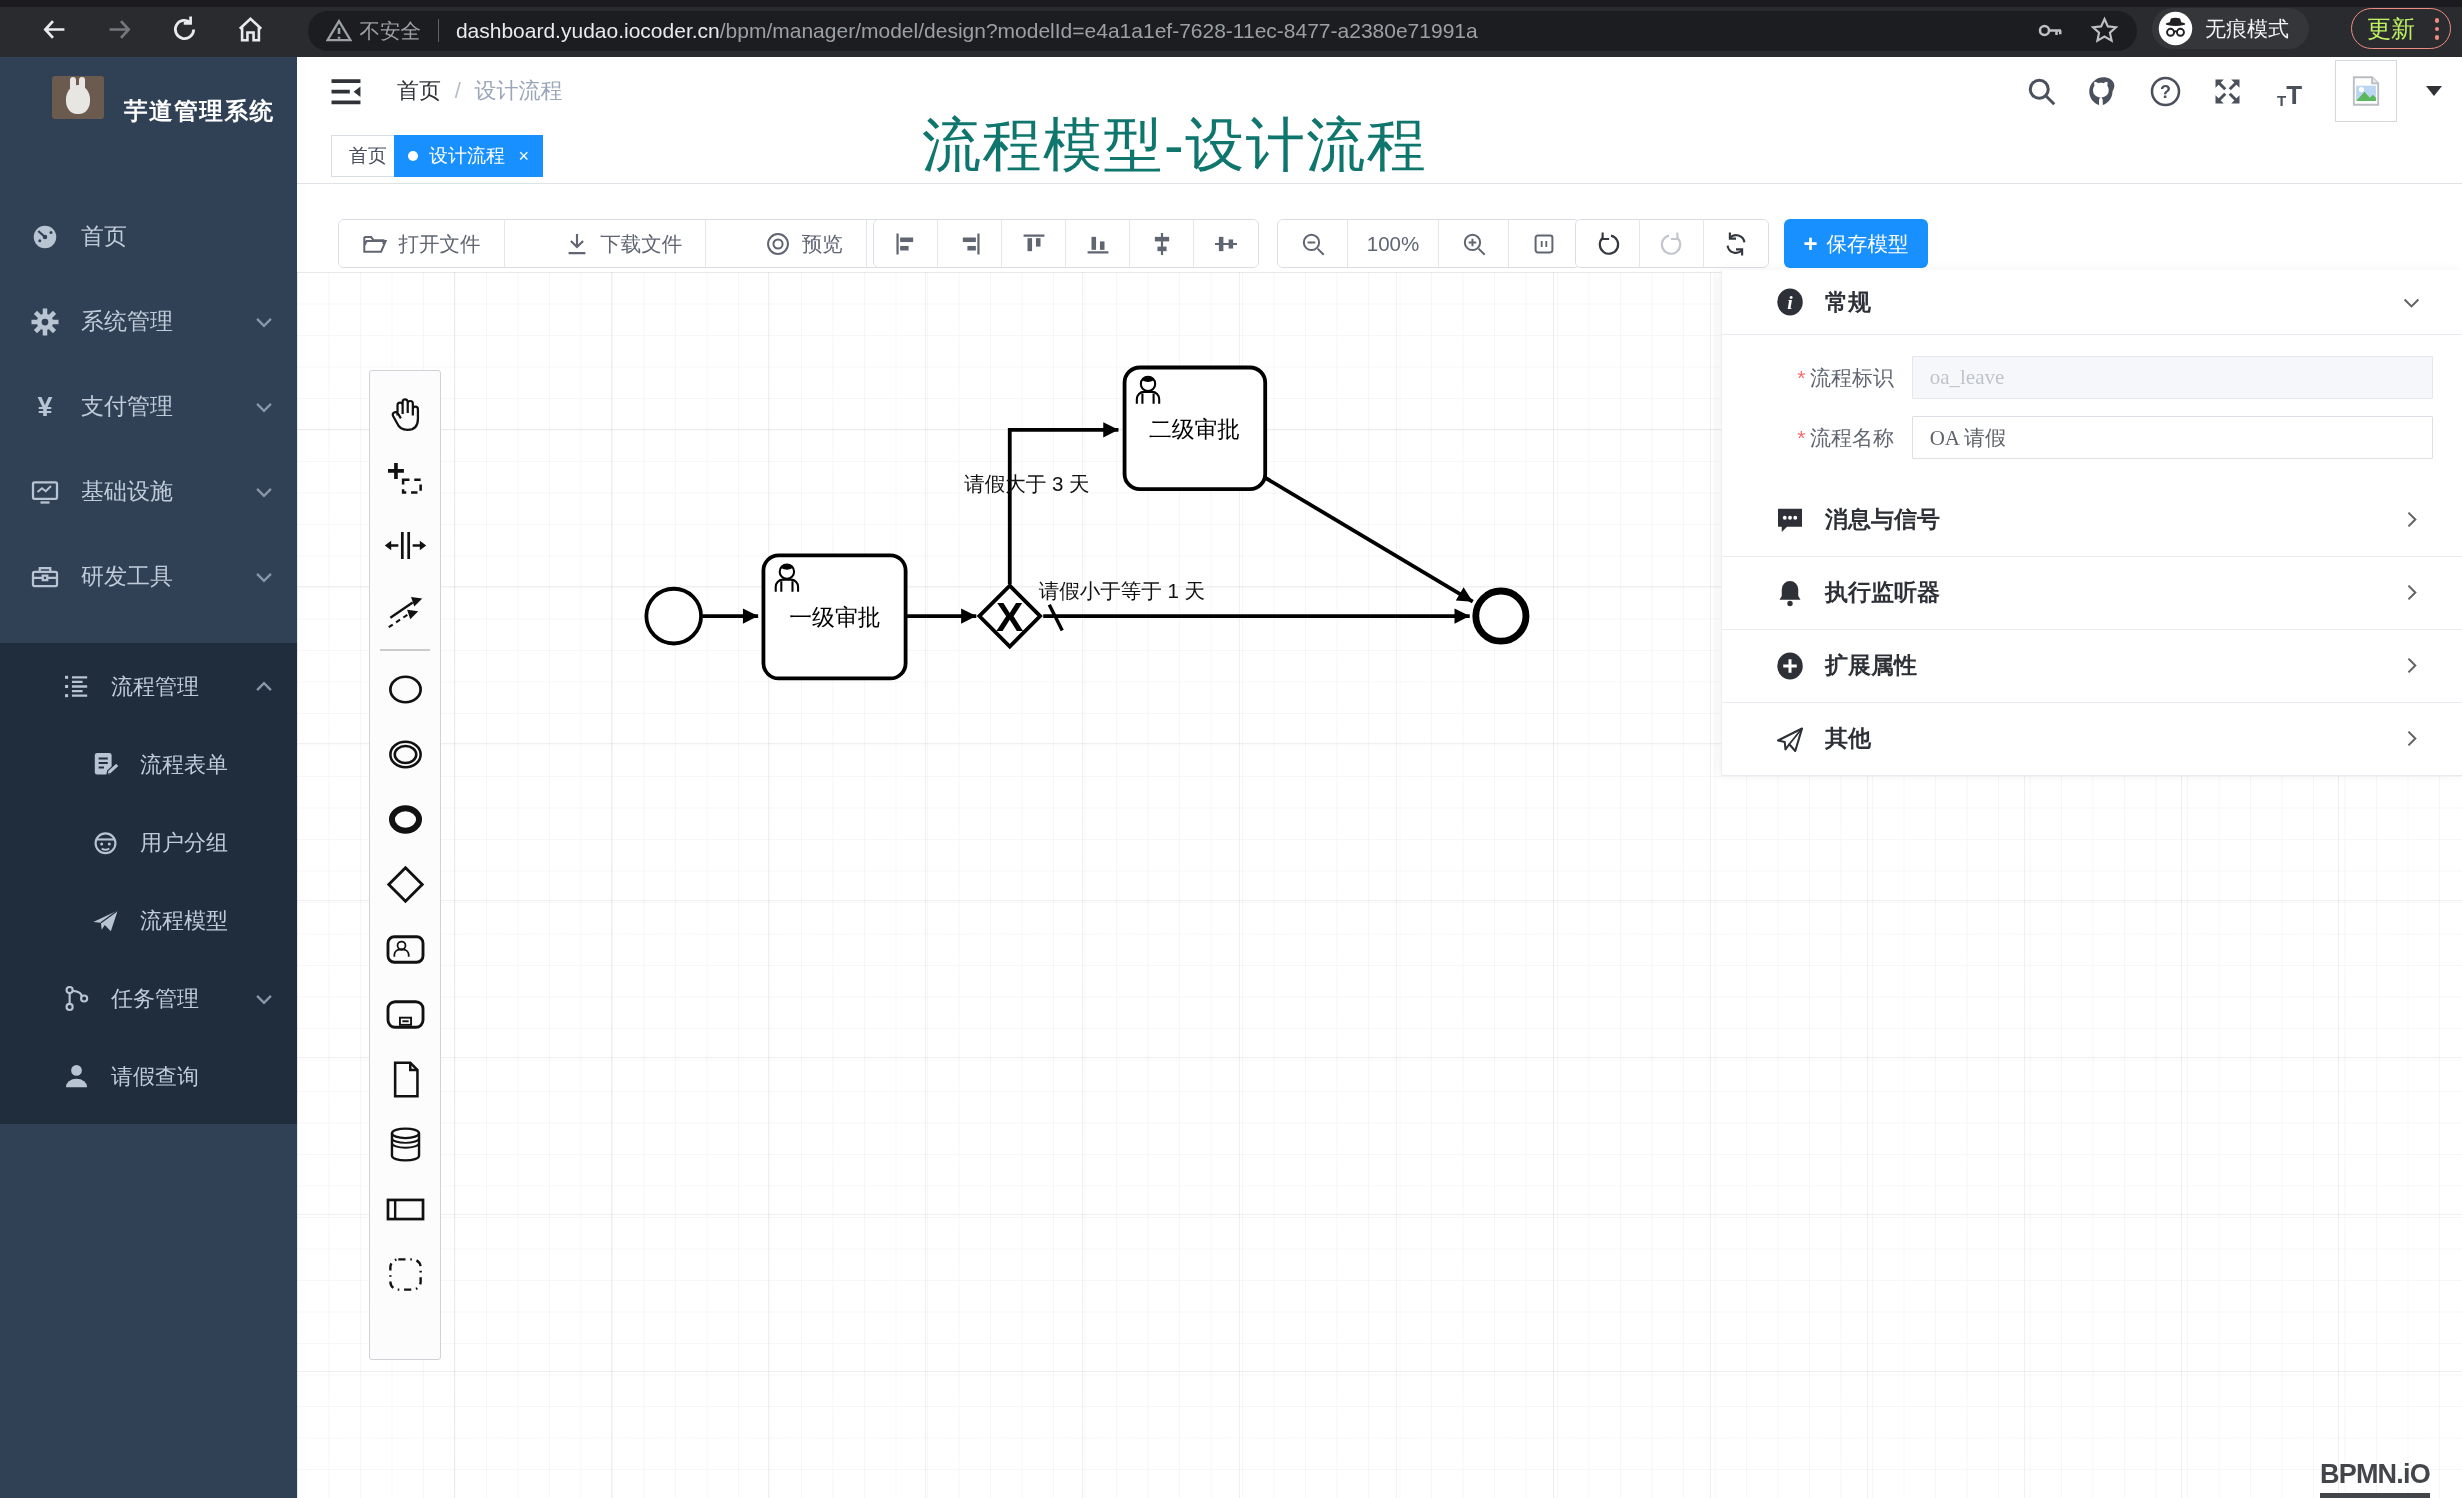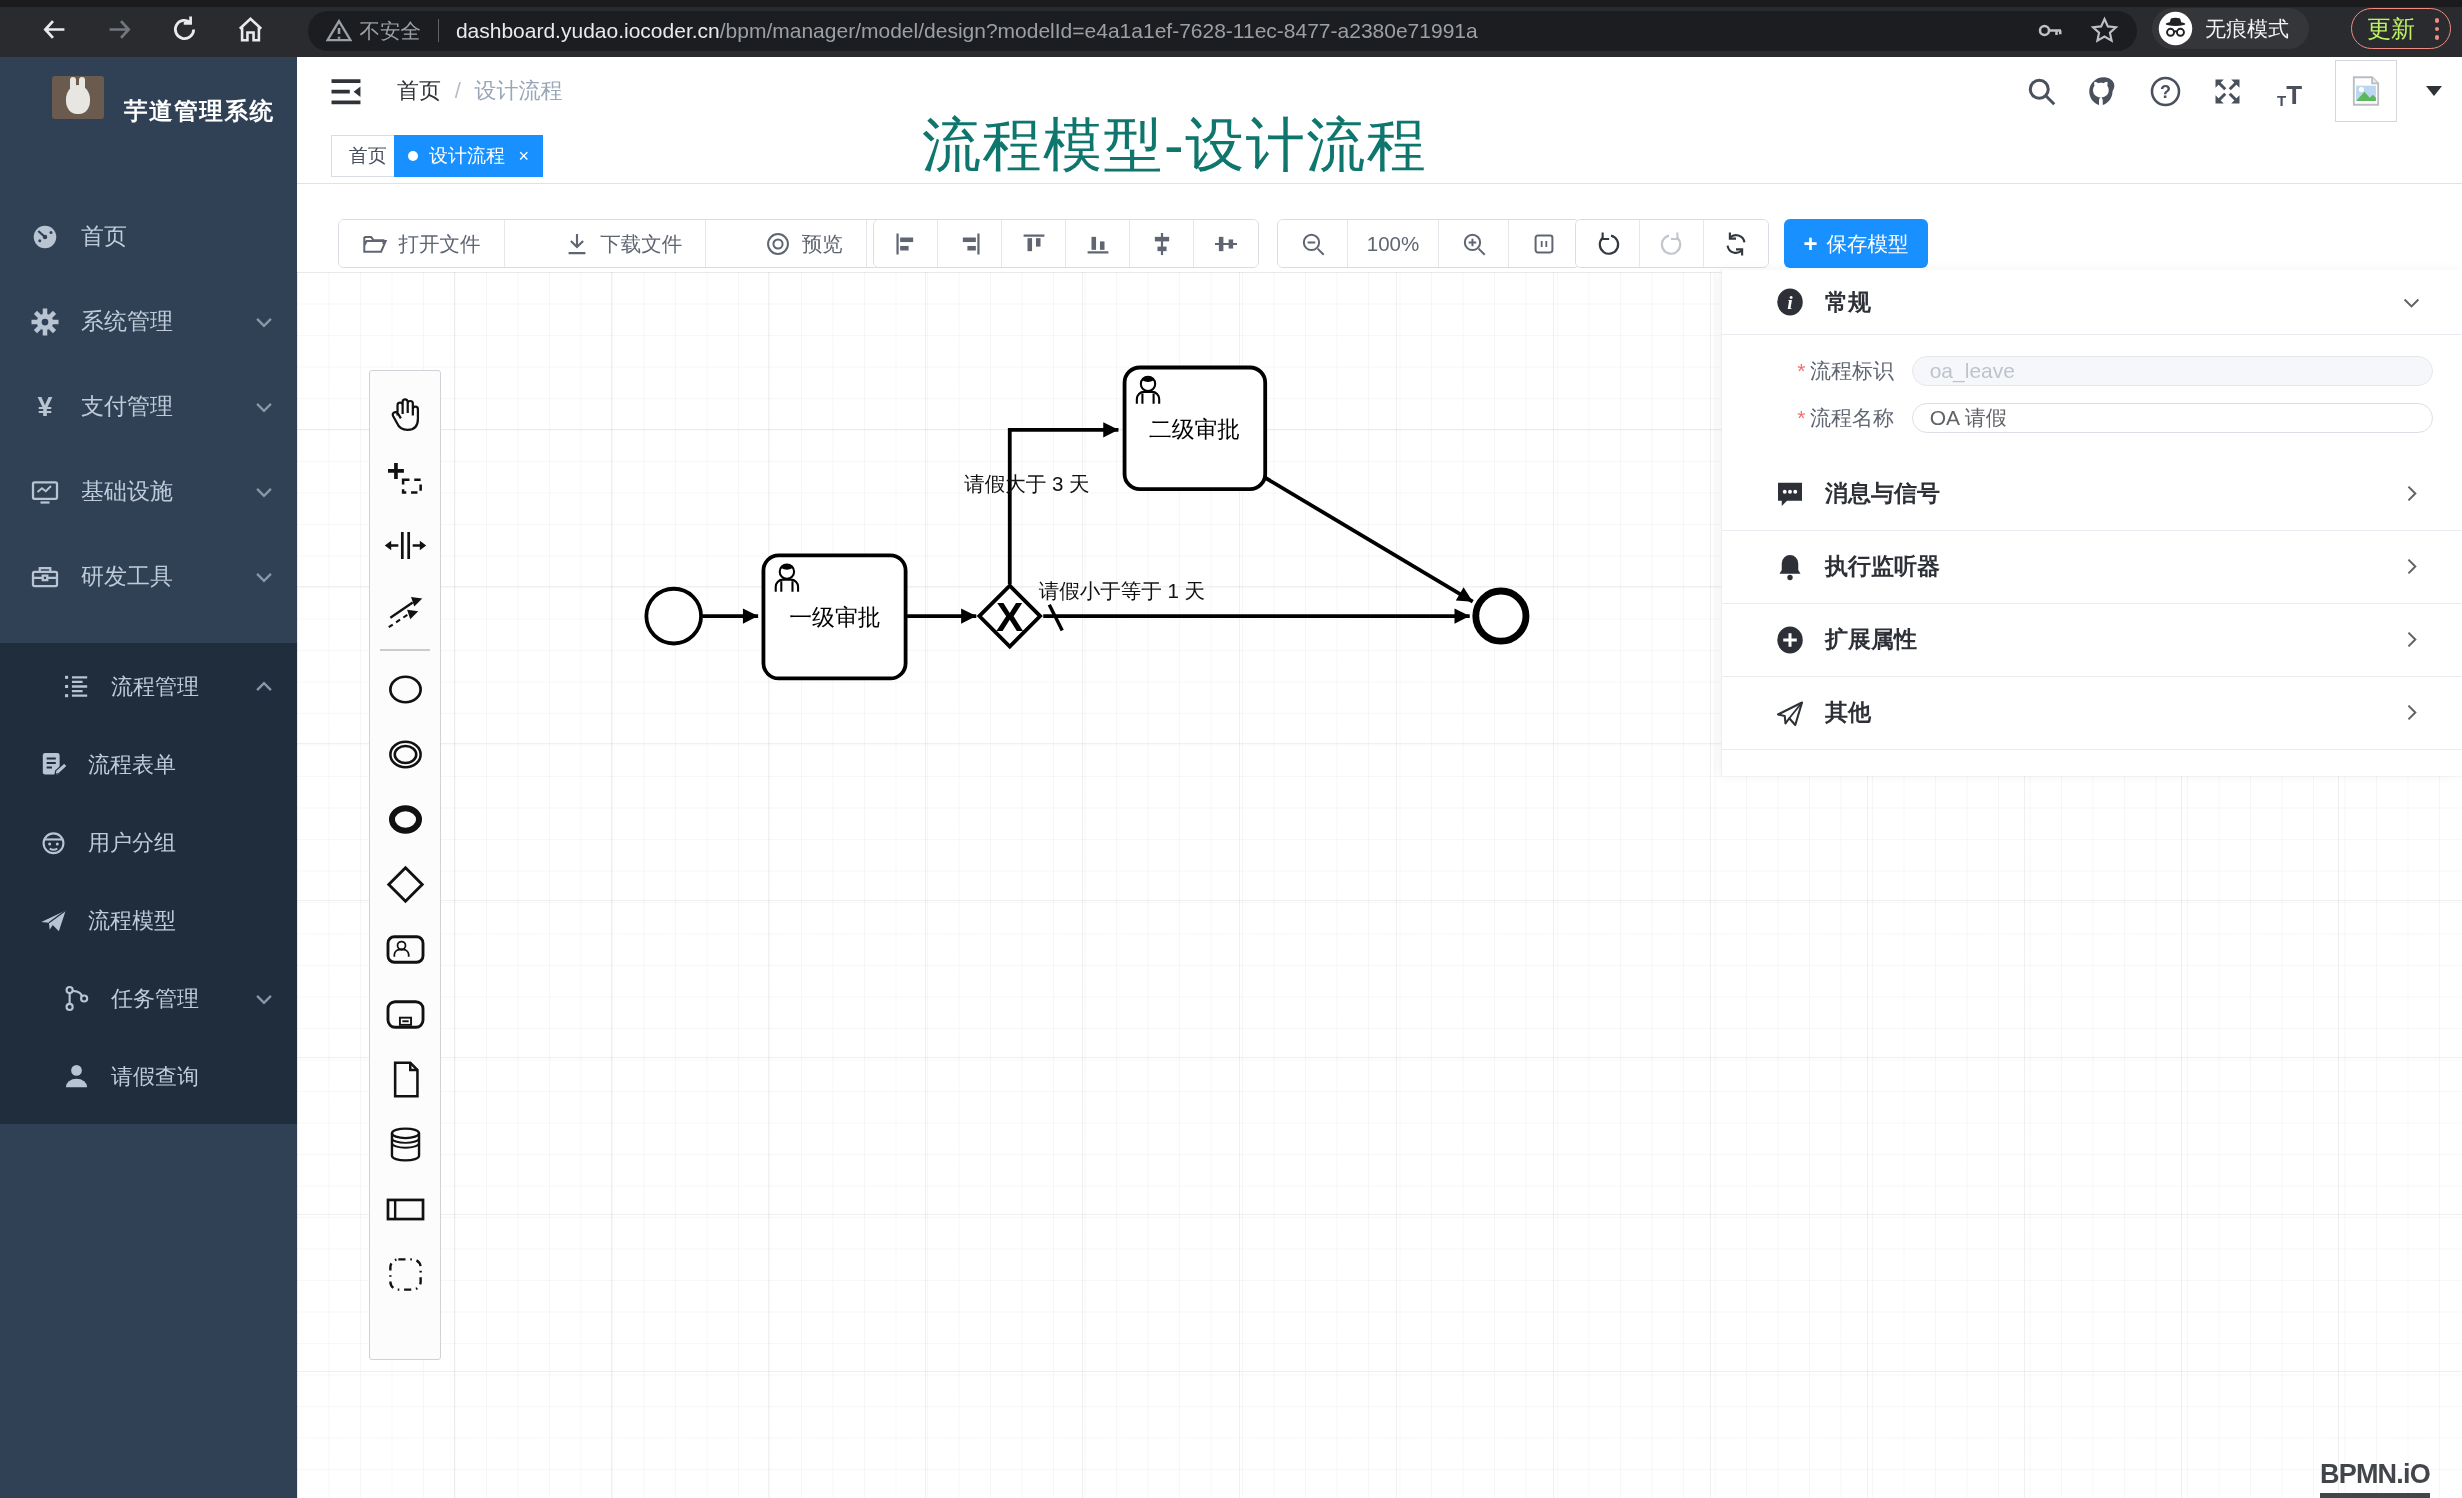--- a/index.html
+++ b/index.html
@@ -31,21 +31,21 @@
   .logo-img{width:52px;height:43px;border-radius:3px;background:#6b5b4e;position:relative;overflow:hidden;}
   .logo-img:before{content:"";position:absolute;left:13.7px;top:9px;width:24px;height:29px;background:#e8e6e3;border-radius:50% 50% 45% 45%;}
   .logo-img:after{content:"";position:absolute;left:18px;top:1.5px;width:6px;height:13.7px;background:#e8e6e3;border-radius:3px;box-shadow:9px 0 0 #e8e6e3;}
   .logo-title{color:#fff;font-size:23.6px;font-weight:bold;letter-spacing:1.5px;margin-top:28px;}
   .smenu{position:absolute;left:0;top:137px;width:297px;}
   .mitem{height:85px;display:flex;align-items:center;padding:0 23px 0 30px;color:#bfcbd9;font-size:23px;cursor:pointer;}
   .mitem .mico{width:30px;height:30px;margin-right:21px;flex:0 0 auto;}
   .mitem .chev{margin-left:auto;}
   #submenu-block{position:absolute;left:0;top:586px;width:297px;height:481px;background:#1f2d3d;padding-top:4.6px;}
   .sub1{padding-left:62px;height:78px;font-size:22px;}
-  .sub2{padding-left:39px;height:78px;font-size:22px;}
+  .sub2{padding-left:91px;height:78px;font-size:22px;}
   .sub1 .mico,.sub2 .mico{width:29px;height:29px;margin-right:20px;}
 
   
   #content{position:absolute;left:297px;top:57px;width:2166px;height:1441px;background:#fff;}
   #app-header{position:absolute;left:0;top:0;width:2166px;height:68px;background:#fff;display:flex;align-items:center;}
   .hamburger{margin-left:33px;width:32px;height:27px;}
   .crumb{display:flex;align-items:center;gap:13.7px;margin-left:35px;font-size:22px;}
   .crumb .c1{color:#2f3337;}
   .crumb .sep{color:#b7bdc6;}
   .crumb .c2{color:#9aa6b8;}
@@ -93,21 +93,21 @@
   #prop-panel{position:absolute;left:1424px;top:213px;width:742px;height:506px;background:#fff;border-left:1.5px solid #eceef2;box-shadow:-3px 0 10.6px rgba(0,0,0,.05);}
   .psec-head{height:65px;display:flex;align-items:center;padding:0 40px 0 53px;border-bottom:1.5px solid #e8ebf0;}
   .psec{height:73px;display:flex;align-items:center;padding:0 40px 0 53px;border-bottom:1.5px solid #e8ebf0;cursor:pointer;}
   .psec-title{font-size:23px;font-weight:600;color:#2d3036;margin-left:20px;text-align:right;}
   .pchev{margin-left:auto;width:23px;height:23px;}
   .pico{width:30px;height:30px;}
   .pform{padding:21px 30px 7.6px 0;}
   .frow{display:flex;align-items:center;margin-bottom:17px;}
   .flabel{width:190px;text-align:right;font-size:21px;color:#5f6672;padding-right:18px;white-space:nowrap;}
   .req{color:#f56c6c;margin-right:4.6px;}
-  .finput{flex:1;height:30px;border:1.5px solid #dcdfe6;border-radius:15px;font-size:21px;color:#5f6368;padding:0 16.7px;font-family:Liberation Sans, sans-serif;background:#fff;}
+  .finput{flex:1;height:43px;border:1.5px solid #dcdfe6;border-radius:1px;font-size:21px;color:#5f6368;padding:0 16.7px;font-family:Liberation Serif, serif;background:#fff;}
   .finput:disabled{background:#f5f7fa;border-color:#e4e7ed;color:#bfc4cc;}
 
   #watermark{position:absolute;left:2023px;top:1403px;font-size:27px;font-weight:bold;color:#42454a;letter-spacing:-0.8px;border-bottom:6px solid #42454a;padding-bottom:3px;line-height:1.1;cursor:pointer;}
 
   #annotation{position:absolute;left:922px;top:106px;font-size:59px;font-weight:500;color:#0f766e;letter-spacing:1.5px;white-space:nowrap;z-index:50;}
 </style>
 </head>
 <body>
 
 <div id="browser-bar">

